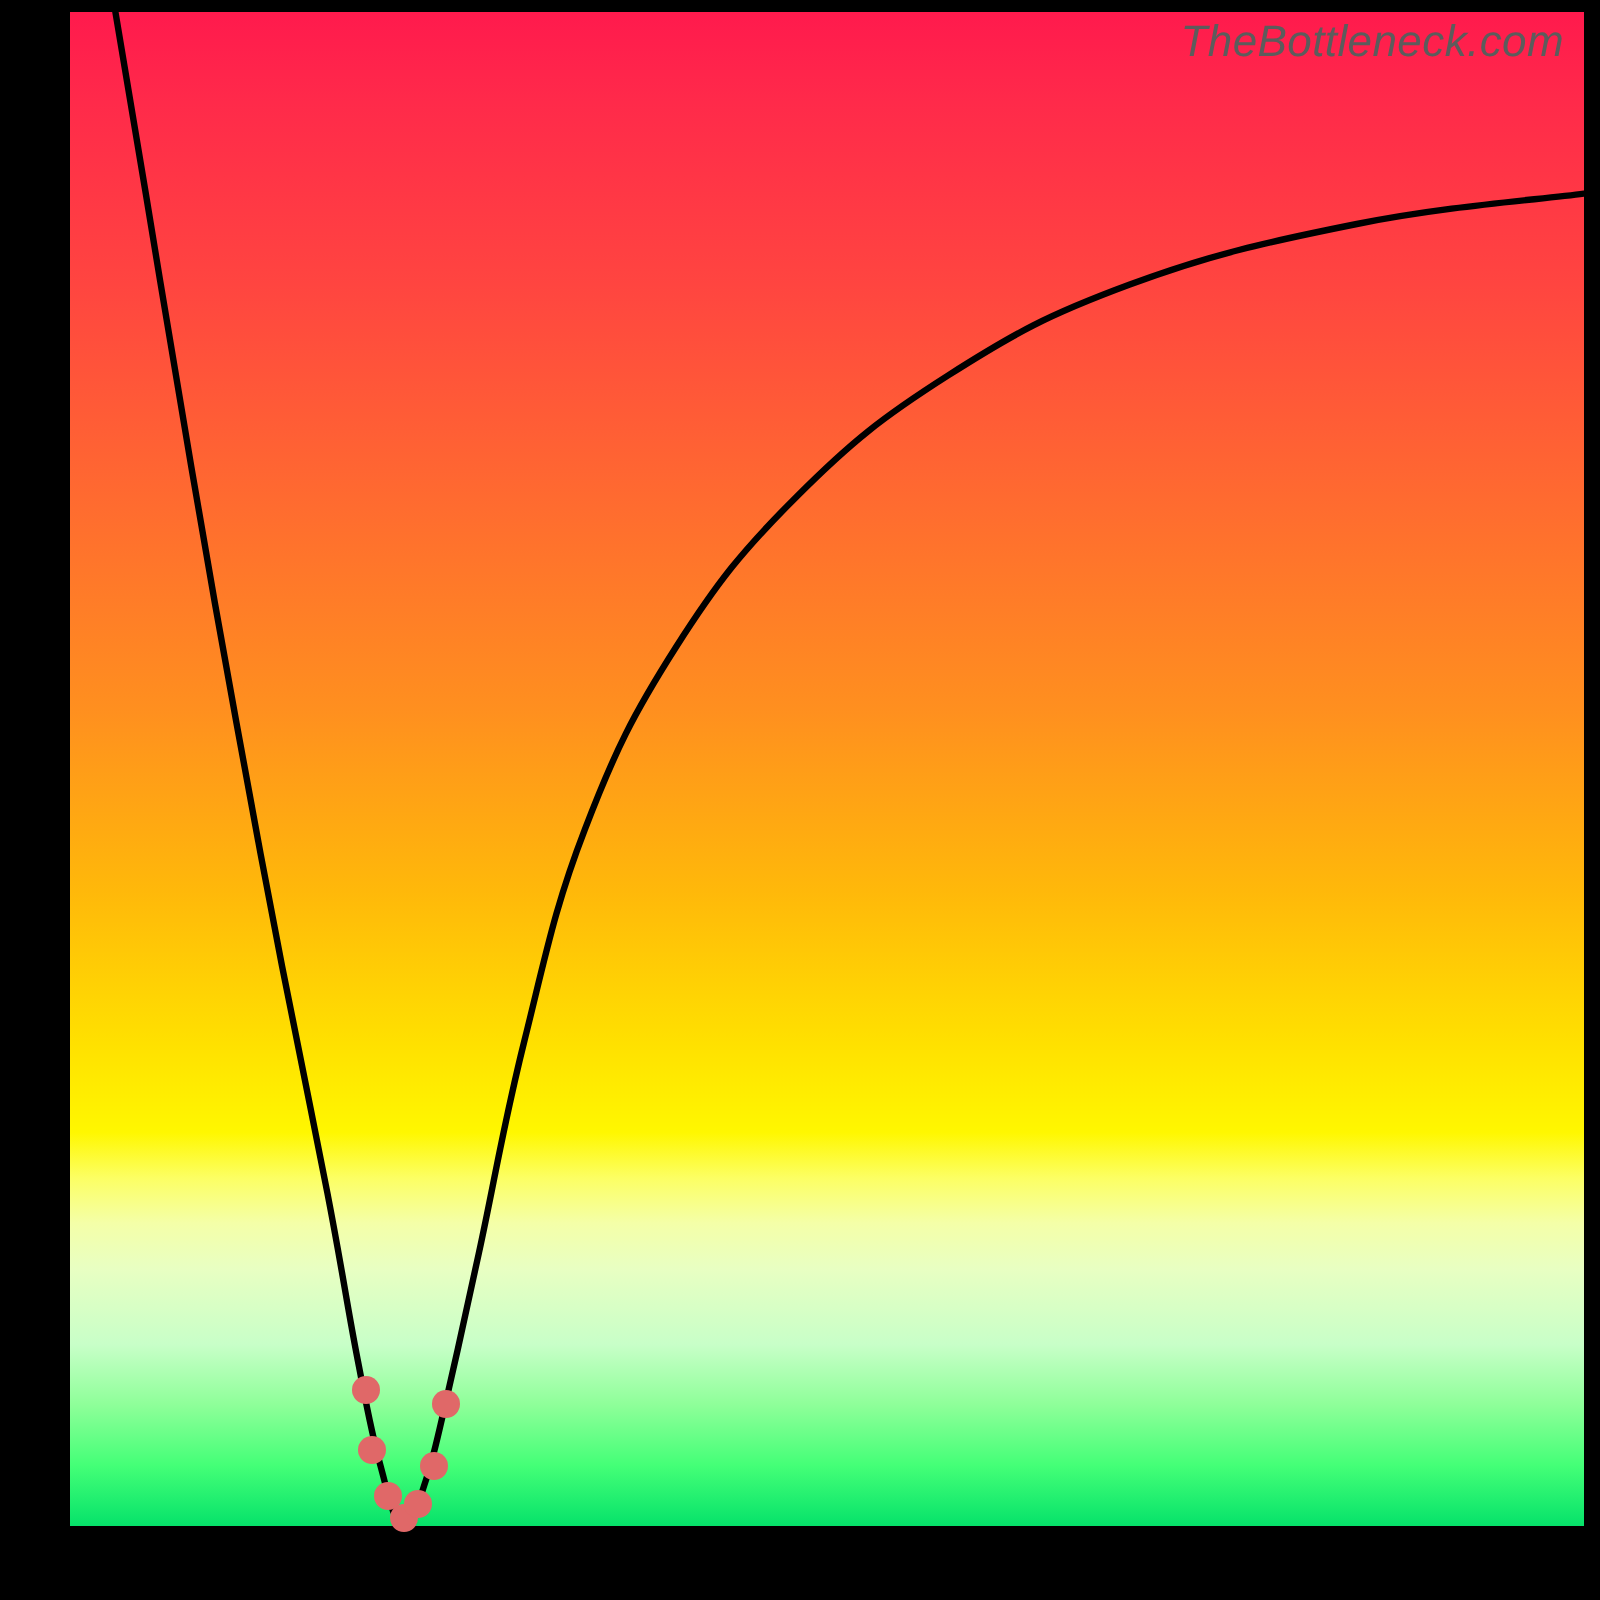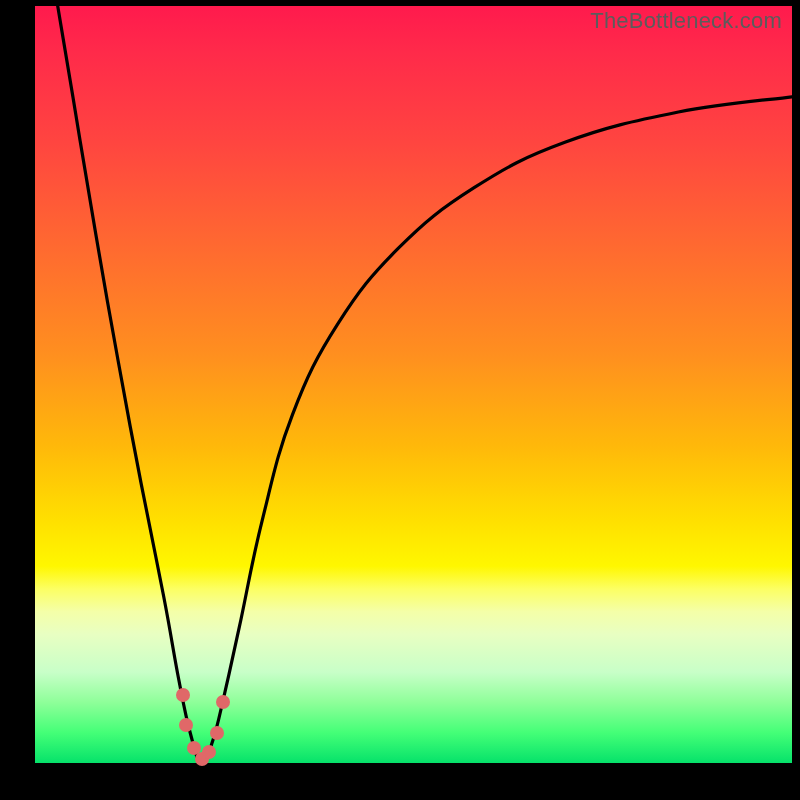--- a/index.html
+++ b/index.html
@@ -9,20 +9,21 @@
     height: 800px;
     overflow: hidden;
     background: #000;
     font-family: Arial, Helvetica, sans-serif;
   }
   .frame {
     position: relative;
     width: 800px;
     height: 800px;
     background: #000;
+    font-style: italic;
   }
   .plot-area {
     position: absolute;
     left: 35px;
     top: 6px;
     width: 757px;
     height: 757px;
     
     background: linear-gradient(to bottom,
       #ff1a4d 0%,

